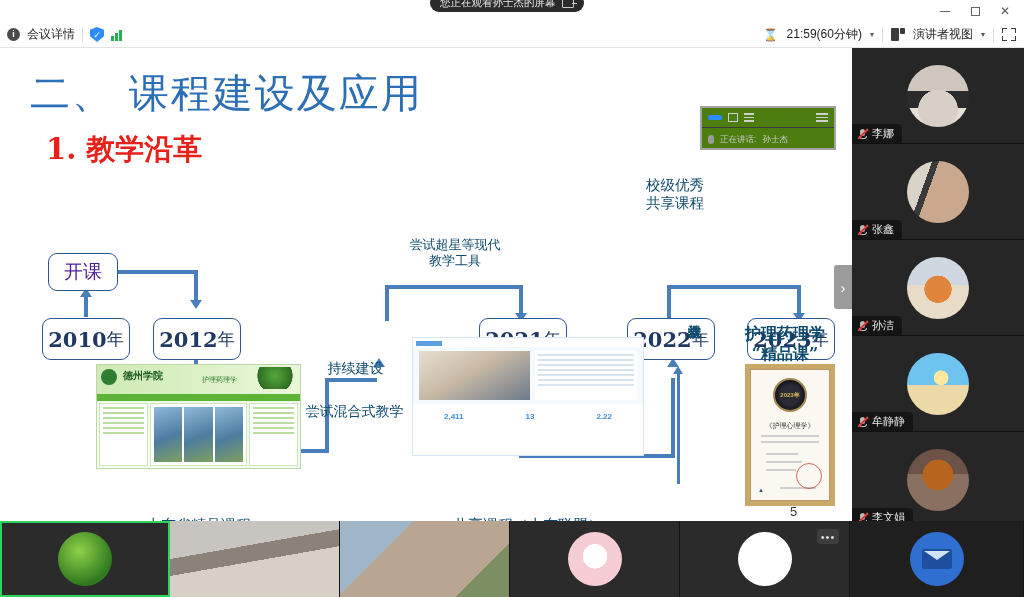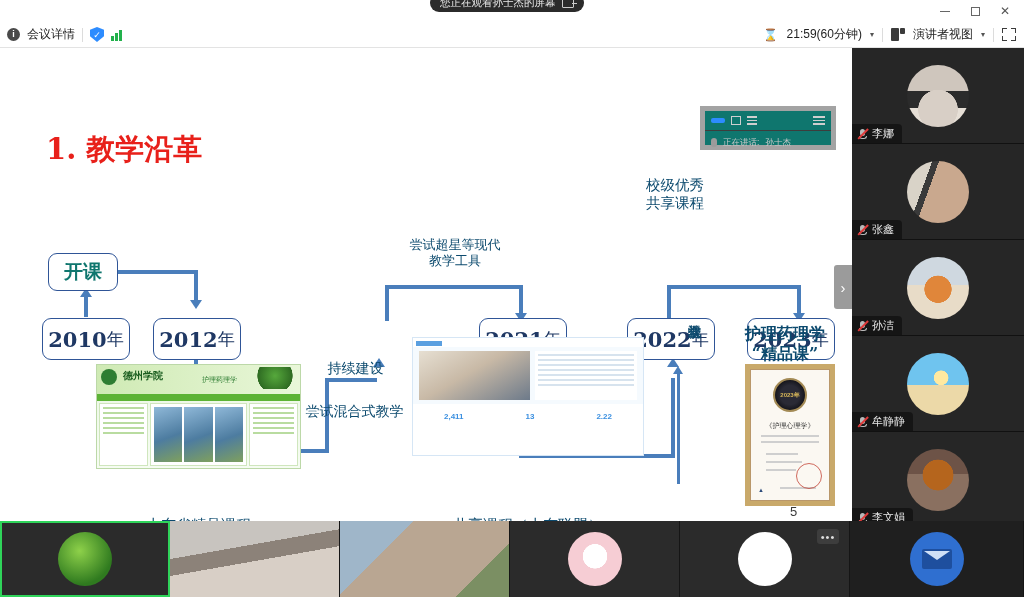--- a/index.html
+++ b/index.html
@@ -70,21 +70,21 @@
                  font-family:"DejaVu Serif","Liberation Serif",serif; }
   .slide-sub { position:absolute; left:46px; top:82px; color:#e8201a;
                font-size:29px; font-weight:bold;
                font-family:"DejaVu Serif","Liberation Serif",serif; }
 
   
   .node { position:absolute; border:1.6px solid #2f5597; border-radius:9px;
           background:#fff; color:#1f3864; font-weight:bold;
           display:flex; align-items:center; justify-content:center;
           font-family:"DejaVu Serif","Liberation Serif",serif; }
-  .node.plain { font-weight:bold; color:#0f766e; }
+  .node.plain { font-weight:normal; color:#4c1d95; }
   .node .yr-suffix { font-weight:normal; font-size:0.82em; }
 
   .cap { position:absolute; color:#0c4a6e; font-size:13px; line-height:1.25;
          text-align:center; font-family:"DejaVu Serif","Liberation Serif",serif; }
   .cap.b { font-weight:bold; }
 
   .ln { position:absolute; background:#4a7ebb; }
   .arrowhead { position:absolute; width:0; height:0; }
   .arrow-down { border-left:6px solid transparent; border-right:6px solid transparent;
                 border-top:9px solid #4a7ebb; }
@@ -144,21 +144,21 @@
               background:#cfcfcf; }
   .cert .stamp { position:absolute; right:8px; bottom:12px; width:26px; height:26px;
                  border-radius:50%; border:1.5px solid #c0392b; opacity:.75; }
   .cert .brand { position:absolute; left:8px; bottom:8px; font-size:6px;
                  color:#2b4a7a; }
 
   .pagenum { position:absolute; color:#3a3a3a; font-size:13px; }
 
   
   .float-panel { position:absolute; left:700px; top:58px; width:136px; height:44px;
-                 background:#0f766e; border:5px solid #a3a3a3; }
+                 background:#4d7c0f; border:2px solid #a3a3a3; }
   .fp-top { height:19px; display:flex; align-items:center; gap:6px;
             padding:0 6px; }
   .fp-pill { width:14px; height:5px; background:#2d8cff; border-radius:2px; }
   .fp-sq { width:10px; height:9px; border:1.3px solid #cfcfcf; }
   .fp-list { width:10px; height:9px; display:flex; flex-direction:column;
              justify-content:space-between; }
   .fp-list i { height:1.6px; background:#cfcfcf; display:block; }
   .fp-right { margin-left:auto; width:12px; height:9px;
               display:flex; flex-direction:column; justify-content:space-between; }
   .fp-right i { height:1.6px; background:#cfcfcf; display:block; }
@@ -283,20 +283,21 @@
           <span></span>
           <span></span>
           <span></span>
           <span></span>
         </span>
     </div>
   </div>
 
   <div class="stage">
 
+    <div class="slide-title">二、 课程建设及应用</div>
     <div class="slide-sub">1. 教学沿革</div>
 
     <div class="ln" style="left:84px; top:247px; width:4px; height:22px;"></div>
     <div class="arrowhead arrow-up" style="left:80px; top:240px;"></div>
 
     <div class="ln" style="left:118px; top:222px; width:80px; height:4px;"></div>
     <div class="ln" style="left:194px; top:222px; width:4px; height:32px;"></div>
     <div class="arrowhead arrow-down" style="left:190px; top:252px;"></div>
 
     <div class="ln" style="left:194px; top:310px; width:4px; height:95px;"></div>

